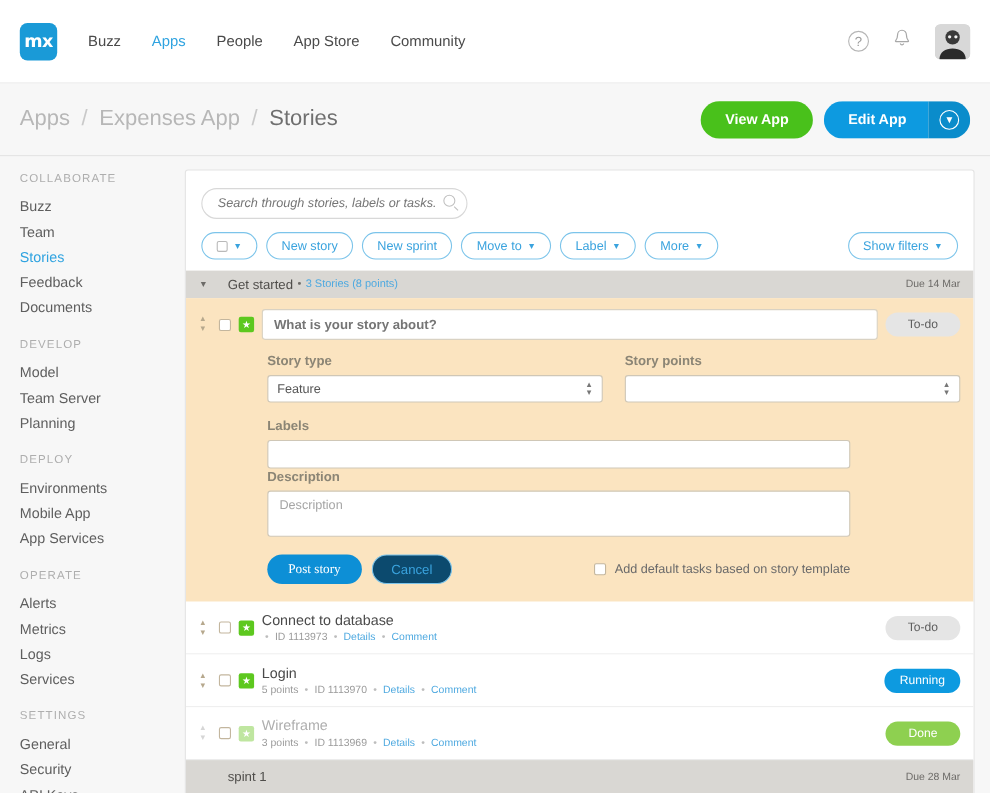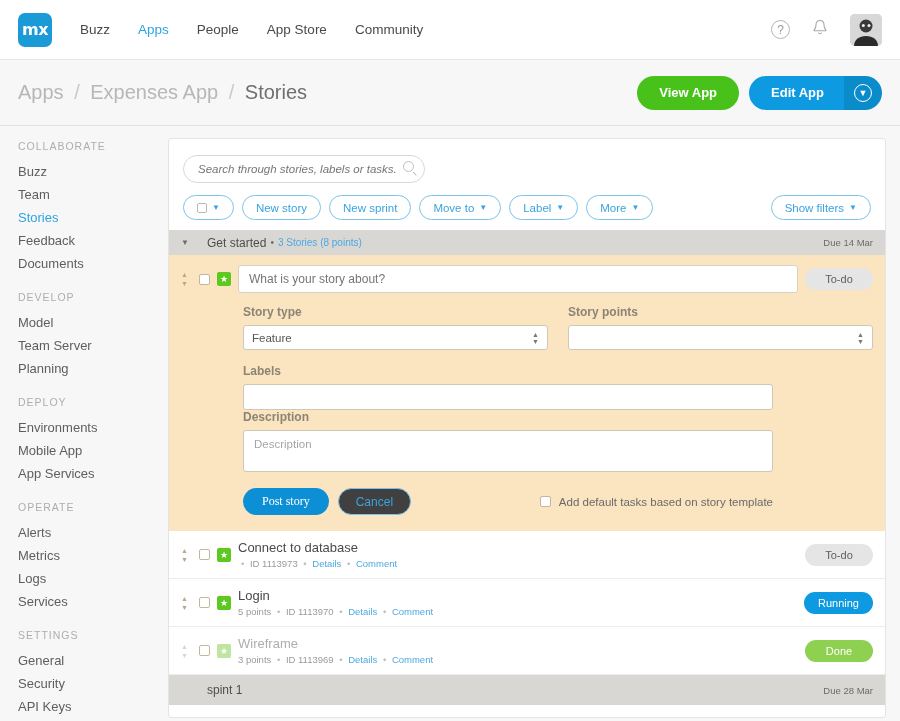--- a/index.html
+++ b/index.html
@@ -6,21 +6,21 @@
   html, body {
     width: 900px; height: 721px;
     font-family: "Liberation Sans", sans-serif;
     background: #ffffff;
     overflow: hidden;
   }
   .page { position: relative; width: 900px; height: 721px; background:#fff; }
 
   
   .topnav {
-    height: 60px; background:#fff; display:flex; align-items:center;
+    height: 76px; background:#fff; display:flex; align-items:center;
     padding: 0 18px; border-bottom: 1px solid #e6e6e6;
   }
   .logo {
     width: 34px; height: 34px; border-radius: 7px; background:#1a9ad7;
     color:#fff; font-size:16px; font-weight:bold; letter-spacing:-0.5px;
     display:flex; align-items:center; justify-content:center;
     font-family:"DejaVu Sans", sans-serif;
   }
   .navlinks { display:flex; align-items:center; margin-left: 28px; gap: 28px; }
   .navlink { font-size:13.5px; color:#4a4a4a; cursor:pointer; }
@@ -118,21 +118,21 @@
   .form-top { display:flex; align-items:center; gap:7px; }
   .sorter { display:flex; flex-direction:column; gap:2px; width:11px; color:#b6a88d; font-size:7px; line-height:1; }
   .row-cbox { width:11px; height:11px; border:1px solid #c3b69e; border-radius:2px; background:#fff; flex:none; }
   .star-box {
     width:14px; height:14px; background:#5dc81f; border-radius:2px; color:#fff;
     font-size:9px; display:flex; align-items:center; justify-content:center; flex:none;
   }
   .title-input {
     flex:1; height:28px; background:#fff; border:1px solid #d9d2c3; border-radius:3px;
     padding: 12px 10px; font-size:12px; color:#a21caf;
-    font-family:"Liberation Sans", sans-serif; outline:none;
+    font-family:"Liberation Sans", sans-serif; outline:none;font-weight:bold;
   }
   .badge {
     border-radius:13px; height:22px; min-width:68px; padding: 0 14px; font-size:11px;
     display:flex; align-items:center; justify-content:center; color:#fff; flex:none;
   }
   .badge.todo { background:#e5e5e5; color:#5e5e5e; }
   .badge.running { background:#0d9ae0; }
   .badge.done { background:#8ed050; }
 
   .fields { padding: 12px 0 0 62px; }
@@ -153,21 +153,21 @@
   .ftext {
     height:42px; background:#fff; border:1px solid #cfc7b7; border-radius:3px;
     width:530px; padding: 7px 10px; font-size:11.5px; color:#a5a5a5;
   }
   .form-foot { display:flex; align-items:center; margin-top:16px; width:530px; }
   .btn-post {
     background:#0d8fd6; color:#fff; border:none; border-radius:14px; height:27px;
     padding: 0 19px; font-size:12px; cursor:pointer; font-family:Liberation Serif, serif;
   }
   .btn-cancel {
-    background:#404040; color:#3aa3de; border:1px solid #7cc4ea; border-radius:14px; height:27px;
+    background:#0c4a6e; color:#3aa3de; border:1px solid #7cc4ea; border-radius:14px; height:27px;
     padding: 0 17px; font-size:12px; margin-left:9px; cursor:pointer;
     font-family:"Liberation Sans", sans-serif;
   }
   .foot-check { margin-left:auto; display:flex; align-items:center; gap:8px;
     font-size:11.5px; color:#6a6a6a; }
 
   
   .story-row {
     display:flex; align-items:center; gap:7px; padding: 9px 12px;
     border-bottom:1px solid #ececec; background:#fff;

